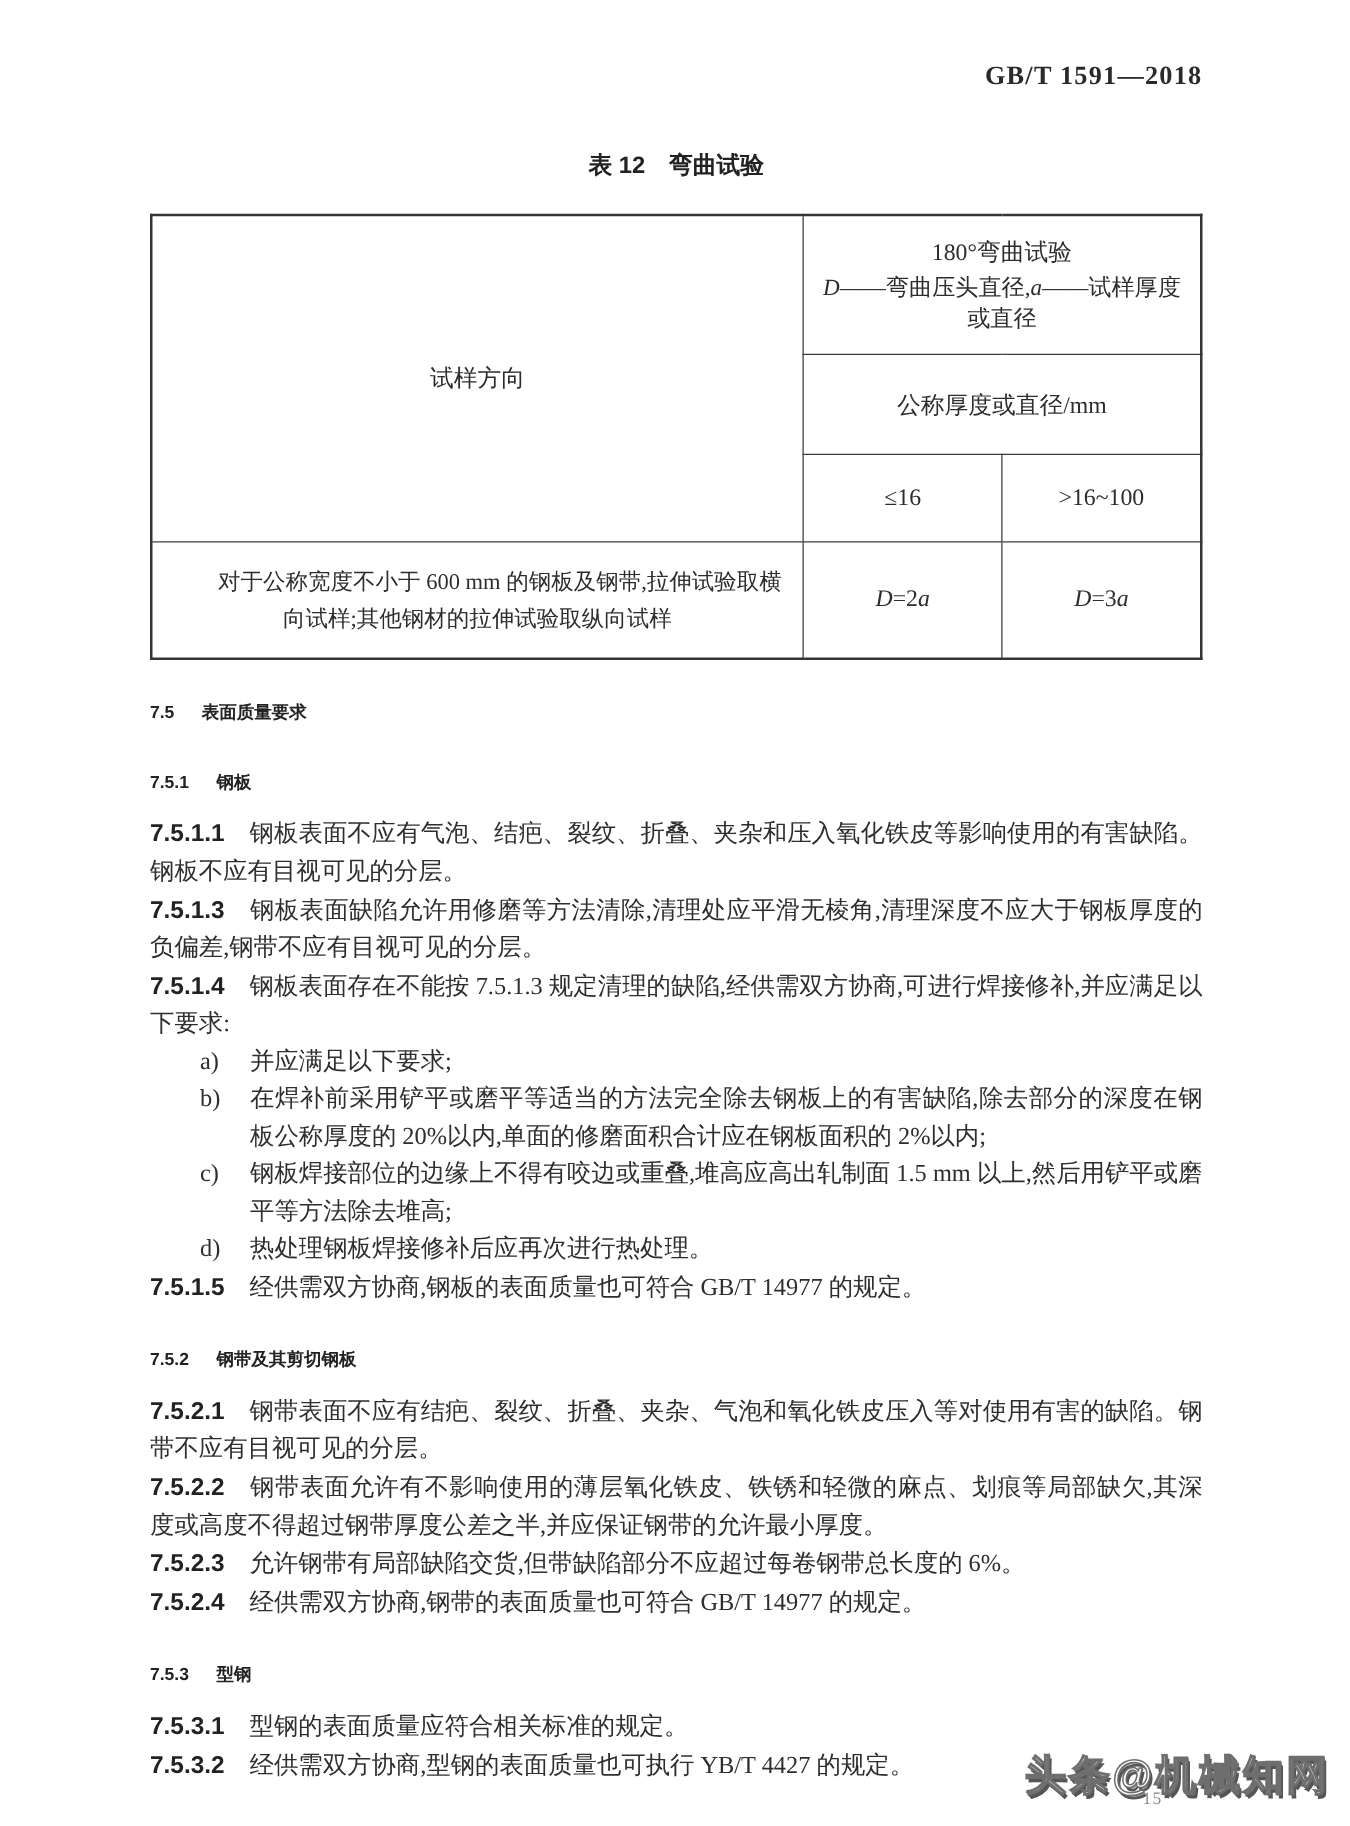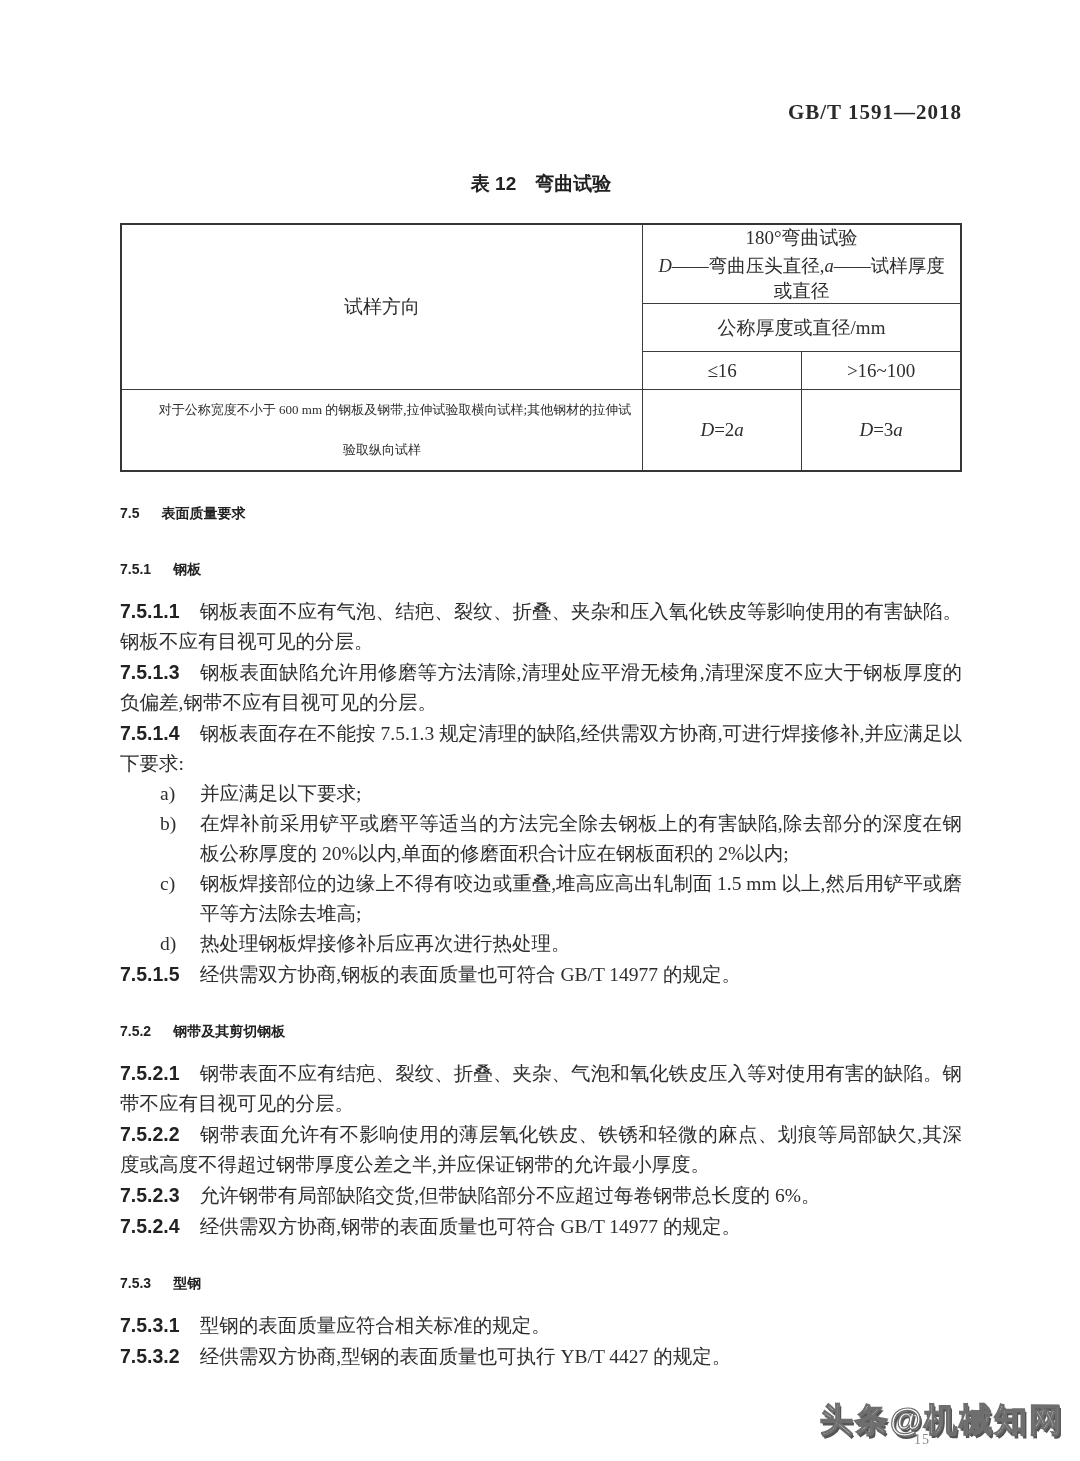--- a/index.html
+++ b/index.html
@@ -4,43 +4,43 @@
 <style>
   html,body{margin:0;padding:0;background:#e8e8e8;}
   .page{
     width:1080px;height:1461px;position:relative;margin:0 auto;
     background:#ffffff;color:#2e2e2e;overflow:hidden;
     font-family:"Liberation Serif","DejaVu Serif",serif;
   }
   .content{position:absolute;left:120px;right:118px;top:0;}
 
   
-  .doc-header{padding-top:100px;text-align:right;font-weight:700;
+  .doc-header{padding-top:48px;text-align:right;font-weight:700;
     font-size:21px;letter-spacing:1px;color:#2a2a2a;}
 
   
   .table-title{margin-top:46px;text-align:center;font-weight:700;
     font-family:"Liberation Sans","DejaVu Sans",sans-serif;font-size:19px;color:#222;}
 
   
   table.bend{border-collapse:collapse;width:842px;margin:26px auto 0;
     table-layout:fixed;font-size:19px;color:#2d2d2d;}
   table.bend td{border:1.6px solid #3c3c3c;text-align:center;vertical-align:middle;
-    padding:0 10px;}
+    padding:16px 10px;}
   table.bend{border:2px solid #353535;}
   td.c1{width:500px;}
   td.c2{width:164px;}
   td.c3{width:178px;}
   tr.r1 td{height:62px;}
   tr.r2 td{height:47px;}
   tr.r3 td{height:37px;}
   tr.r4 td{height:54px;}
   .legend{font-size:18.5px;margin-top:2px;}
   .legend i{font-family:"Liberation Serif",serif;}
-  td.dirtext{text-align:left;text-indent:2em;font-size:13px;line-height:40px;
+  td.dirtext{text-align:left;text-indent:2em;font-size:18px;line-height:30px;
     padding:4px 14px;}
   .formula i{font-style:italic;}
   .formula{font-size:19px;margin-left:46px;}
 
   
   .h2,.h3{font-family:"Liberation Sans","DejaVu Sans",sans-serif;font-weight:700;
     font-size:14px;color:#222;margin:26px 0 12px;line-height:30px;}
   .h2 .cnum,.h3 .cnum{margin-right:22px;font-family:inherit;}
   .para{margin:0;font-size:19.5px;line-height:30px;text-align:justify;color:#2e2e2e;}
   .cnum{font-family:"Liberation Sans","DejaVu Sans",sans-serif;font-weight:700;

